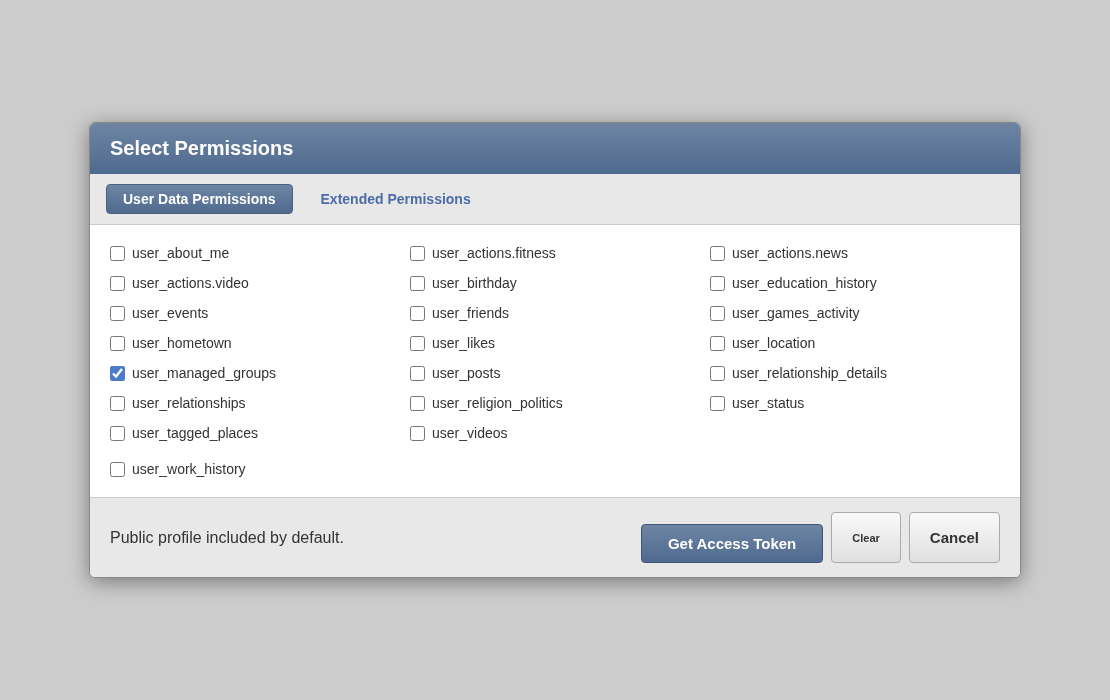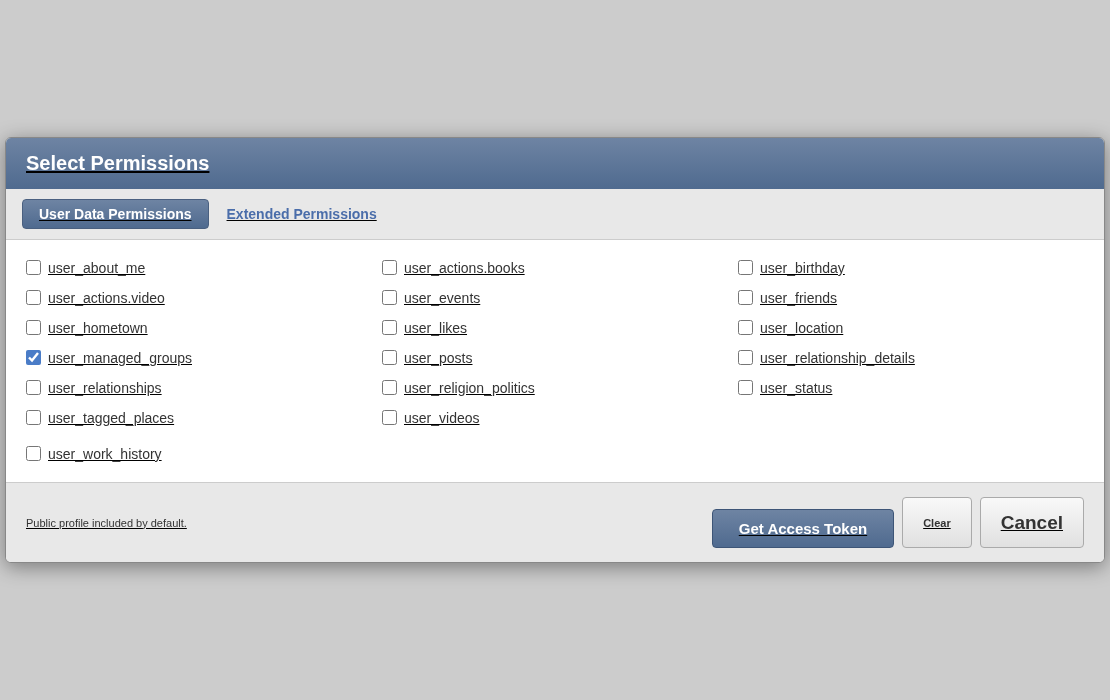--- a/index.html
+++ b/index.html
@@ -9,47 +9,46 @@
       font-size: 14px;
       background: #ccc;
       display: flex;
       align-items: center;
       justify-content: center;
       width: 1110px;
       height: 700px;
     }
 
     .dialog {
-      width: 1100px;
+      width: 932px;
       background: #ffffff;
       border: 1px solid #888;
       border-radius: 6px;
       overflow: hidden;
       box-shadow: 0 4px 20px rgba(0,0,0,0.4);
-      text-decoration: underline;
     }
 
     .dialog-header {
       background: linear-gradient(to bottom, #6e84a3, #4f6a8f);
       padding: 14px 20px;
     }
 
     .dialog-header h1 {
       color: #fff;
       font-size: 20px;
       font-weight: bold;
     }
 
     .tab-bar {
       background: #e8e8e8;
       padding: 10px 16px;
       border-bottom: 1px solid #ccc;
       display: flex;
       align-items: center;
-      gap: 2px;
+      gap: 12px;
     }
 
     .tab-active {
       background: linear-gradient(to bottom, #6e84a3, #4f6a8f);
       color: #fff;
       border: 1px solid #4a6080;
       border-radius: 4px;
       padding: 6px 16px;
       font-size: 14px;
       font-weight: bold;
@@ -69,21 +68,21 @@
     .permissions-grid {
       padding: 20px 20px 10px 20px;
       background: #fff;
       display: grid;
       grid-template-columns: repeat(3, 1fr);
       gap: 14px 10px;
     }
 
     .permission-item {
       display: flex;
-      align-items: flex-start;
+      align-items: center;
       gap: 7px;
       font-size: 14px;
       color: #333;
     }
 
     .permission-item input[type="checkbox"] {
       width: 15px;
       height: 15px;
       cursor: pointer;
       accent-color: #4a7cc7;
@@ -107,21 +106,21 @@
       background: #e8e8e8;
       border-top: 1px solid #ccc;
       padding: 14px 20px;
       display: flex;
       align-items: center;
       justify-content: space-between;
     }
 
     .footer-text {
       color: #333;
-      font-size: 11px;
+      font-size: 16px;
     }
 
     .footer-buttons {
       display: flex;
       gap: 8px;
     }
 
     .btn-get-token {
       background: linear-gradient(to bottom, #6e84a3, #4f6a8f);
       color: #fff;
@@ -144,21 +143,21 @@
       font-weight: bold;
       cursor: pointer;
     }
 
     .btn-cancel {
       background: linear-gradient(to bottom, #f9f9f9, #e0e0e0);
       color: #333;
       border: 1px solid #aaa;
       border-radius: 4px;
       padding: 10px 20px;
-      font-size: 19px;
+      font-size: 15px;
       font-weight: bold;
       cursor: pointer;
     }
   </style>
 </head>
 <body>
 
 <div class="dialog">
 
   <div class="dialog-header">
@@ -169,42 +168,54 @@
     <button class="tab-active">User Data Permissions</button>
     <button class="tab-inactive">Extended Permissions</button>
   </div>
 
   <div class="permissions-grid">
 
     <div class="permission-item">
       <input type="checkbox" id="perm0" style="">
       <label for="perm0">user_about_me</label>
     </div>
+    <div class="permission-item">
+      <input type="checkbox" id="perm2" style="">
+      <label for="perm2">user_actions.fitness</label>
+    </div>
 
     <div class="permission-item">
       <input type="checkbox" id="perm3" style="">
-      <label for="perm3">user_actions.books</label>
-    </div>
+      <label for="perm3">user_actions.news</label>
+    </div>
+    <div class="permission-item">
+      <input type="checkbox" id="perm5" style="">
+      <label for="perm5">user_actions.video</label>
+    </div>
+
     <div class="permission-item">
       <input type="checkbox" id="perm6" style="">
       <label for="perm6">user_birthday</label>
     </div>
-
-    <div class="permission-item">
-      <input type="checkbox" id="perm5" style="">
-      <label for="perm5">user_actions.video</label>
+    <div class="permission-item">
+      <input type="checkbox" id="perm7" style="">
+      <label for="perm7">user_education_history</label>
     </div>
     <div class="permission-item">
       <input type="checkbox" id="perm8" style="">
       <label for="perm8">user_events</label>
     </div>
 
     <div class="permission-item">
       <input type="checkbox" id="perm9" style="">
       <label for="perm9">user_friends</label>
+    </div>
+    <div class="permission-item">
+      <input type="checkbox" id="perm10" style="">
+      <label for="perm10">user_games_activity</label>
     </div>
     <div class="permission-item">
       <input type="checkbox" id="perm11" style="">
       <label for="perm11">user_hometown</label>
     </div>
 
     <div class="permission-item">
       <input type="checkbox" id="perm12" style="">
       <label for="perm12">user_likes</label>
     </div>

